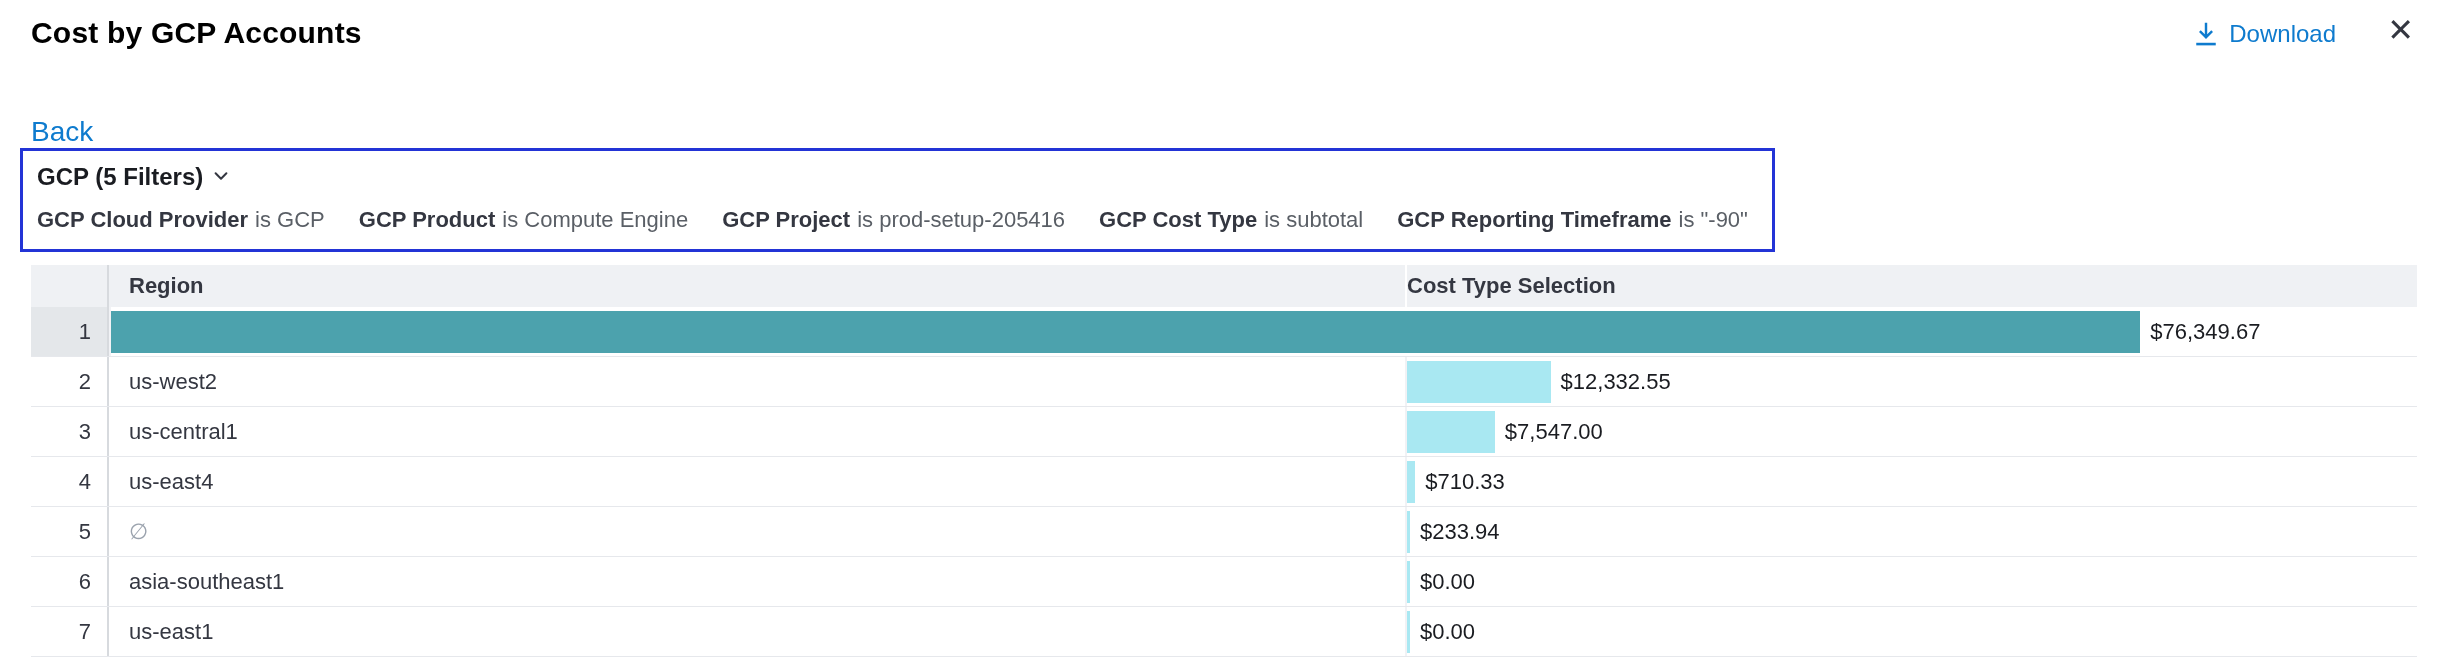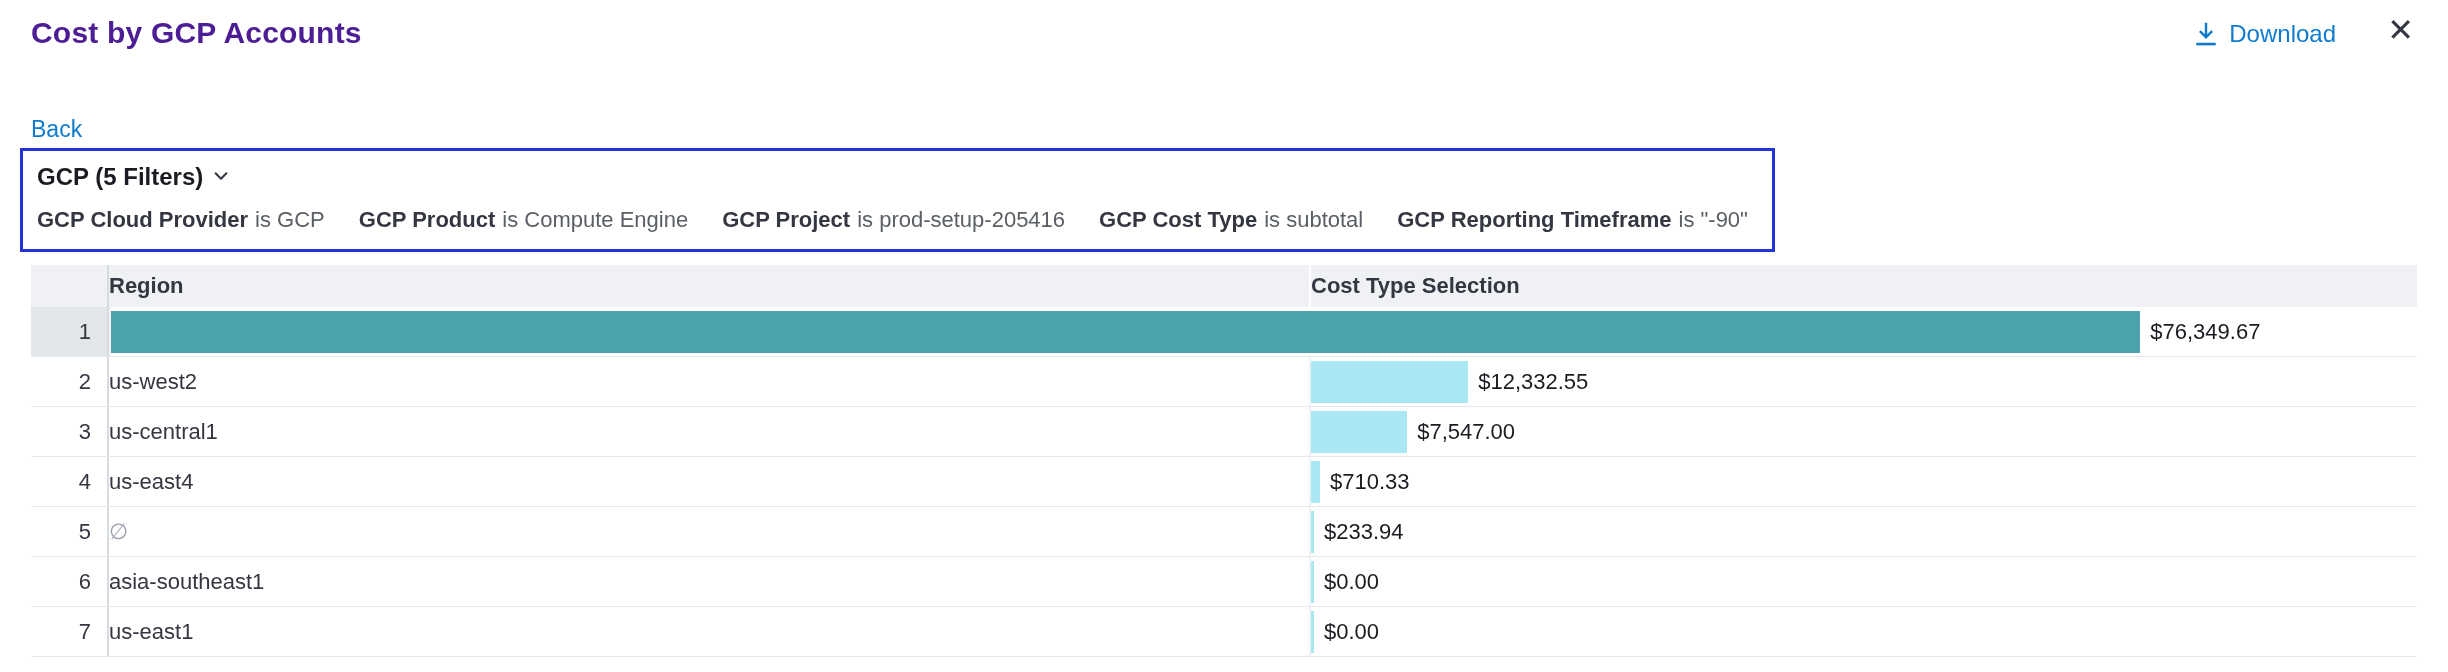--- a/index.html
+++ b/index.html
@@ -1,33 +1,33 @@
 <!DOCTYPE html>
 <html style="--link: #0e7bce; --filter-border: #2334d6;"><head>
 <meta charset="utf-8">
 <style>
   *{box-sizing:border-box;margin:0;padding:0}
   html,body{width:2448px;height:672px;background:#ffffff;font-family:"Liberation Sans",sans-serif;color:#343741}
   .page{position:relative;width:2448px;height:672px;overflow:hidden;background:#fff}
-  .page-title{position:absolute;left:31px;top:16px;font-size:30px;font-weight:700;color:#4c1d95;letter-spacing:.2px}
+  .page-title{position:absolute;left:31px;top:16px;font-size:30px;font-weight:700;color:#000000;letter-spacing:.2px}
   .download{position:absolute;right:112px;top:20px;display:flex;align-items:center;gap:10px;font-size:24px;font-weight:400;color:var(--link,#0e7bce);cursor:pointer}
   .download svg{display:block}
   .close{position:absolute;right:34px;top:14px;font-size:32px;line-height:1;color:#343741;cursor:pointer}
-  .back{position:absolute;left:31px;top:116px;font-size:23px;color:var(--link,#0e7bce);cursor:pointer}
+  .back{position:absolute;left:31px;top:116px;font-size:28px;color:var(--link,#0e7bce);cursor:pointer}
   .filter-box{position:absolute;left:20px;top:148px;display:inline-block;border:3px solid var(--filter-border,#2334d6);padding:12px 24px 16px 14px;background:#fff}
   .filter-summary{display:flex;align-items:center;gap:9px;width:max-content;font-size:24px;font-weight:700;color:#1a1c21;cursor:pointer}
   .filter-items{display:flex;gap:34px;margin-top:16px;white-space:nowrap}
   .filter-item{font-size:22px}
   .filter-item .f-field{font-weight:700;color:#343741}
   .filter-item .f-cond{font-weight:400;color:#5a5f66;margin-left:7px}
   .table{position:absolute;left:31px;top:265px;width:2386px;font-size:22px}
   .t-header{display:flex;height:42px;background:#eff1f4;font-weight:700;align-items:stretch}
   .t-row{display:flex;height:50px;border-bottom:1px solid #e6e8ec;background:#fff;align-items:stretch}
   .c-num{width:78px;flex:none;display:flex;align-items:center;justify-content:flex-end;padding-right:16px;border-right:2px solid #d7dade;color:#343741}
-  .c-region{width:1200px;flex:none;display:flex;align-items:center;padding-left:0}
+  .c-region{width:1296px;flex:none;display:flex;align-items:center;padding-left:20px}
   .c-cost{flex:1;display:flex;align-items:center;border-left:2px solid #f1f2f5;min-width:0}
   .t-header .c-cost{border-left-color:#ffffff}
   .t-row.selected .c-num,.t-row.selected .c-region{background:#e4e7ea}
   .bar{height:42px;flex:none;background:#A9E8F2}
   .bar-label{margin-left:10px;white-space:nowrap;color:#1a1c21}
   .muted{color:#9aa2ad}
 </style>
 </head>
 <body>
 

